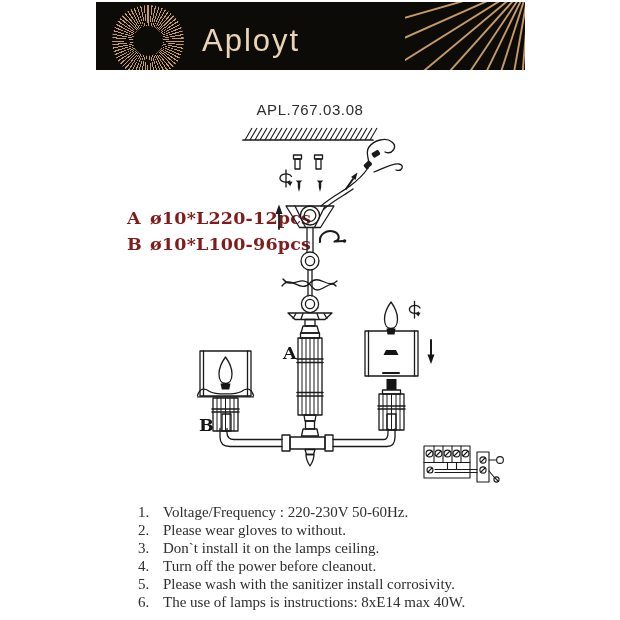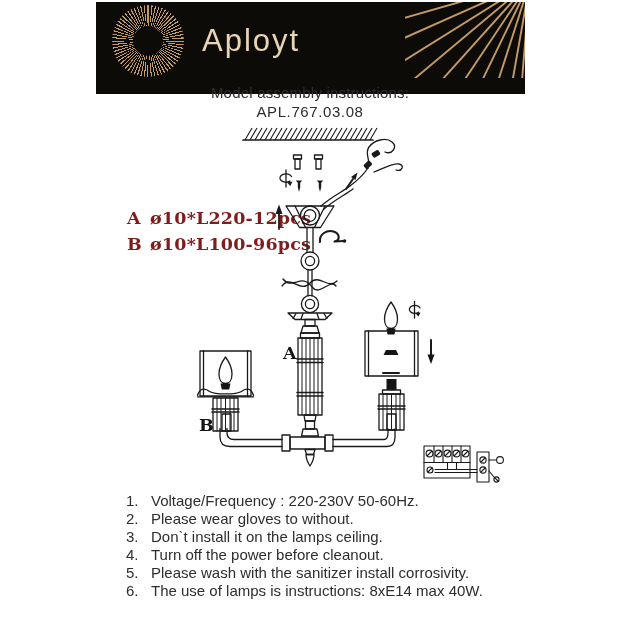--- a/index.html
+++ b/index.html
@@ -1,44 +1,44 @@
 <!DOCTYPE html>
 <html><head>
 <meta charset="utf-8">
 <style>
   html,body{margin:0;padding:0;}
   body{width:620px;height:620px;background:#ffffff;font-family:"Liberation Sans",sans-serif;position:relative;overflow:hidden;}
   .page{position:absolute;inset:0;background:#fff;}
 
   
-  .banner{position:absolute;left:96px;top:2px;width:429px;height:92px;background:#0d0b08;overflow:hidden;}
+  .banner{position:absolute;left:96px;top:2px;width:429px;height:68px;background:#0d0b08;overflow:hidden;}
   .sunburst{position:absolute;left:16px;top:3px;width:72px;height:72px;border-radius:50%;
     background:repeating-conic-gradient(#c49a67 0deg 2deg,#0d0b08 2deg 5.6deg);}
   .sunburst::after{content:"";position:absolute;inset:21px;border-radius:50%;background:#0d0b08;}
   .brand{position:absolute;left:106px;top:21px;font-size:31px;line-height:36px;font-weight:400;
     letter-spacing:2px;color:#e9d5b6;}
   .rays{position:absolute;right:0;top:0;width:120px;height:76px;}
 
   
   .intro{position:absolute;left:0;top:83px;width:620px;text-align:center;color:#2d2d2d;}
   .intro .t1{font-size:15px;line-height:19px;letter-spacing:0.2px;}
-  .intro .t2{font-size:15px;line-height:19px;letter-spacing:0.6px;}
+  .intro .t2{font-size:15px;line-height:19px;letter-spacing:0.6px;margin-top:17px;}
 
   
   .parts{position:absolute;left:127px;top:205px;font-family:"DejaVu Serif","Liberation Serif",serif;
     font-weight:700;font-size:17.5px;line-height:26px;color:#7f1d1d;white-space:nowrap;}
   .parts .row span.pkey{display:inline-block;width:16px;}
   .parts .row span.pspec{margin-left:7px;letter-spacing:0.2px;}
 
   
   .diagram{position:absolute;left:0;top:0;width:620px;height:620px;}
 
   
-  .instructions{position:absolute;left:122px;top:488px;margin:4px;padding:0;list-style:none;
-    color:#2e2e2e;font-size:15px;line-height:17.9px;counter-reset:step;}
+  .instructions{position:absolute;left:122px;top:488px;margin:16px;padding:0;list-style:none;
+    color:#2e2e2e;font-size:15px;line-height:17.9px;counter-reset:step;font-family:Liberation Serif, serif;}
   .instructions li{position:relative;padding-left:25px;counter-increment:step;white-space:nowrap;}
   .instructions li::before{content:counter(step) ".";position:absolute;left:0;top:0;}
 </style>
 </head>
 <body>
 
 <div class="page">
 
   <div class="banner">
     <div class="sunburst"></div>
@@ -54,21 +54,20 @@
         <line x1="125" y1="-20" x2="2" y2="83"></line>
         <line x1="125" y1="-20" x2="-11" y2="65"></line>
         <line x1="125" y1="-20" x2="-21" y2="45"></line>
         <line x1="125" y1="-20" x2="-29" y2="24"></line>
         <line x1="125" y1="-20" x2="-33" y2="2"></line>
       </g>
     </svg>
   </div>
 
   <div class="intro">
-    <div class="t1">Model assembly instructions:</div>
     <div class="t2">APL.767.03.08</div>
   </div>
 
   <div class="parts">
     <div class="row"><span class="pkey">A</span><span class="pspec">ø10*L220-12pcs</span></div>
     <div class="row"><span class="pkey">B</span><span class="pspec">ø10*L100-96pcs</span></div>
   </div>
 
   <svg class="diagram" viewBox="0 0 620 620">
     <g fill="none" stroke="#1a1a1a" stroke-width="1.3" stroke-linecap="round" stroke-linejoin="round">

